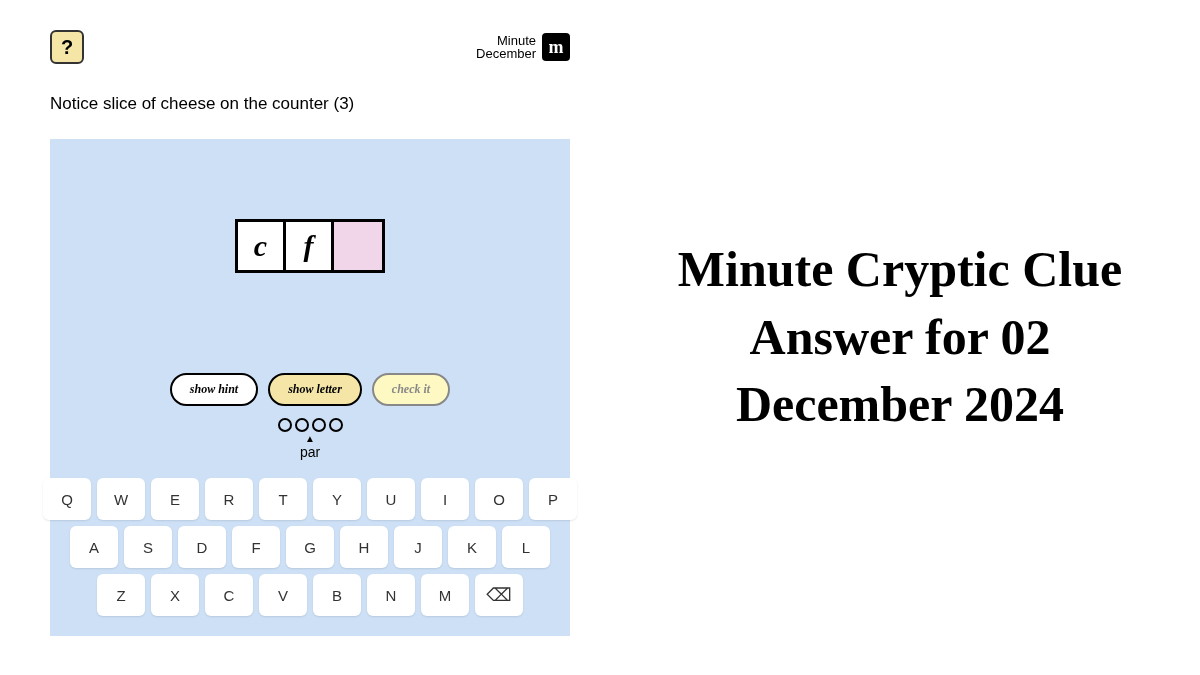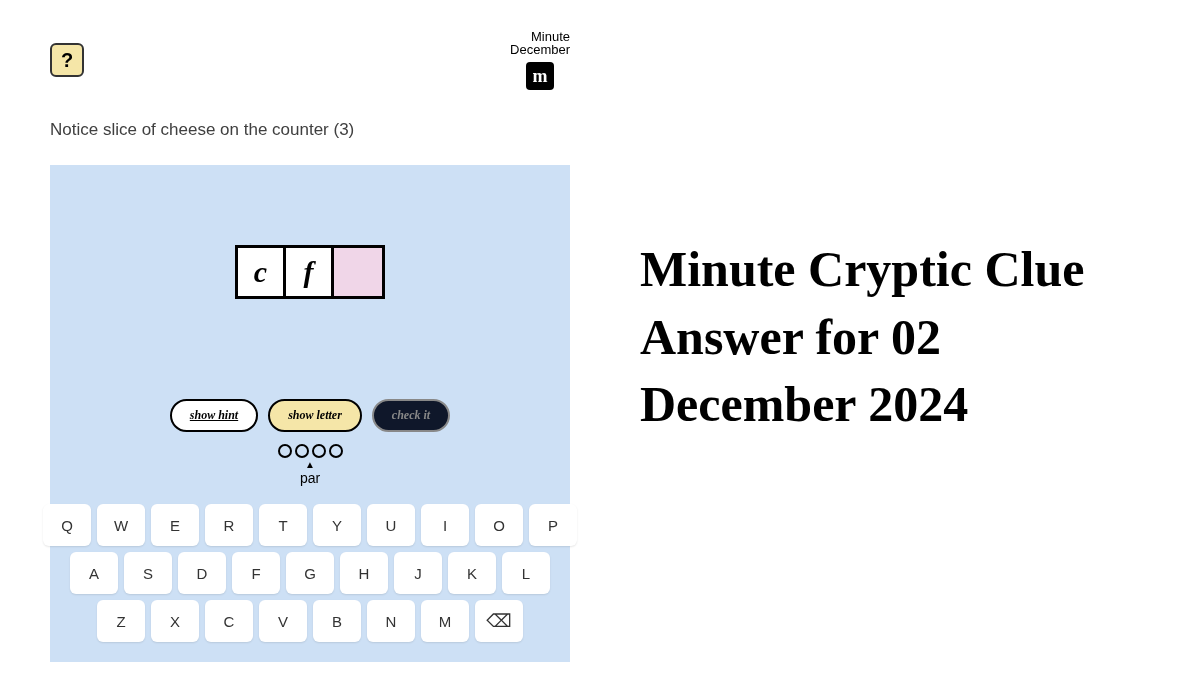--- a/index.html
+++ b/index.html
@@ -3,52 +3,52 @@
   <meta charset="utf-8">
   <style>
     * { margin: 0; padding: 0; box-sizing: border-box; }
     body { font-family: Arial, sans-serif; background: #fff; width: 1200px; height: 675px; position: relative; }
     .container { display: flex; height: 100%; }
     .left-panel { width: 600px; padding: 30px 30px 0 50px; }
     .right-panel { width: 600px; display: flex; align-items: center; justify-content: center; padding: 40px; }
     
     .header { display: flex; justify-content: space-between; align-items: center; margin-bottom: 30px; }
     .help-btn { width: 34px; height: 34px; background: #f5e6a8; border: 2px solid #333; border-radius: 6px; display: flex; align-items: center; justify-content: center; font-size: 20px; font-weight: bold; cursor: pointer; }
-    .logo-area { display: flex; align-items: center; gap: 6px; flex-direction: column; }
+    .logo-area { display: flex; align-items: center; gap: 6px; }
     .logo-text { font-size: 13px; line-height: 1; text-align: right; font-weight: 500; }
     .logo-icon { width: 28px; height: 28px; background: #000; border-radius: 4px; display: flex; align-items: center; justify-content: center; color: #fff; font-family: Georgia, serif; font-weight: bold; font-size: 18px; }
     
-    .clue { font-size: 17px; margin-bottom: 25px; color: #404040; }
+    .clue { font-size: 17px; margin-bottom: 25px; color: #000000; }
     
     .game-board { background: #cde0f5; padding: 80px 20px 20px; border-radius: 0; }
     
     .answer-row { display: flex; justify-content: center; margin-bottom: 100px; }
     .answer-grid { display: flex; border: 3px solid #000; }
     .answer-cell { width: 48px; height: 48px; border-right: 3px solid #000; display: flex; align-items: center; justify-content: center; font-size: 30px; font-weight: bold; font-style: italic; font-family: Georgia, serif; background: #fff; }
     .answer-cell:last-child { border-right: none; }
     .answer-cell.empty { background: #f0d6e8; }
     
     .controls { display: flex; justify-content: center; gap: 10px; margin-bottom: 12px; }
     .ctrl-btn { padding: 7px 18px; border: 2.5px solid #000; border-radius: 20px; font-size: 12px; font-weight: bold; font-style: italic; font-family: Georgia, serif; cursor: pointer; }
-    .ctrl-btn.hint { background: #fff; text-decoration: underline; }
+    .ctrl-btn.hint { background: #fff; }
     .ctrl-btn.letter { background: #f5e6a8; font-style: italic; }
-    .ctrl-btn.check { background: #0f172a; color: #888; border-color: #888; }
+    .ctrl-btn.check { background: #fef9c3; color: #888; border-color: #888; }
     
     .par-row { display: flex; flex-direction: column; align-items: center; margin-bottom: 18px; }
     .par-circles { display: flex; gap: 3px; }
     .par-circle { width: 14px; height: 14px; border: 2px solid #000; border-radius: 50%; }
     .par-arrow { font-size: 10px; margin-top: 1px; }
     .par-label { font-size: 14px; }
     
     .keyboard { display: flex; flex-direction: column; gap: 6px; align-items: center; }
     .kb-row { display: flex; gap: 6px; }
     .key { width: 48px; height: 42px; background: #fff; border: none; border-radius: 6px; font-size: 15px; font-weight: 500; cursor: pointer; display: flex; align-items: center; justify-content: center; box-shadow: 0 1px 2px rgba(0,0,0,0.1); color: #333; }
     .key.backspace { font-size: 18px; }
     
-    .title { font-family: Georgia, 'Times New Roman', serif; font-size: 50px; font-weight: bold; text-align: left; line-height: 1.35; }
+    .title { font-family: Georgia, 'Times New Roman', serif; font-size: 50px; font-weight: bold; text-align: center; line-height: 1.35; }
   </style>
 </head>
 <body>
 
 <div class="container">
   <div class="left-panel">
     <div class="header">
       <div class="help-btn">?</div>
       <div class="logo-area">
         <div class="logo-text">

